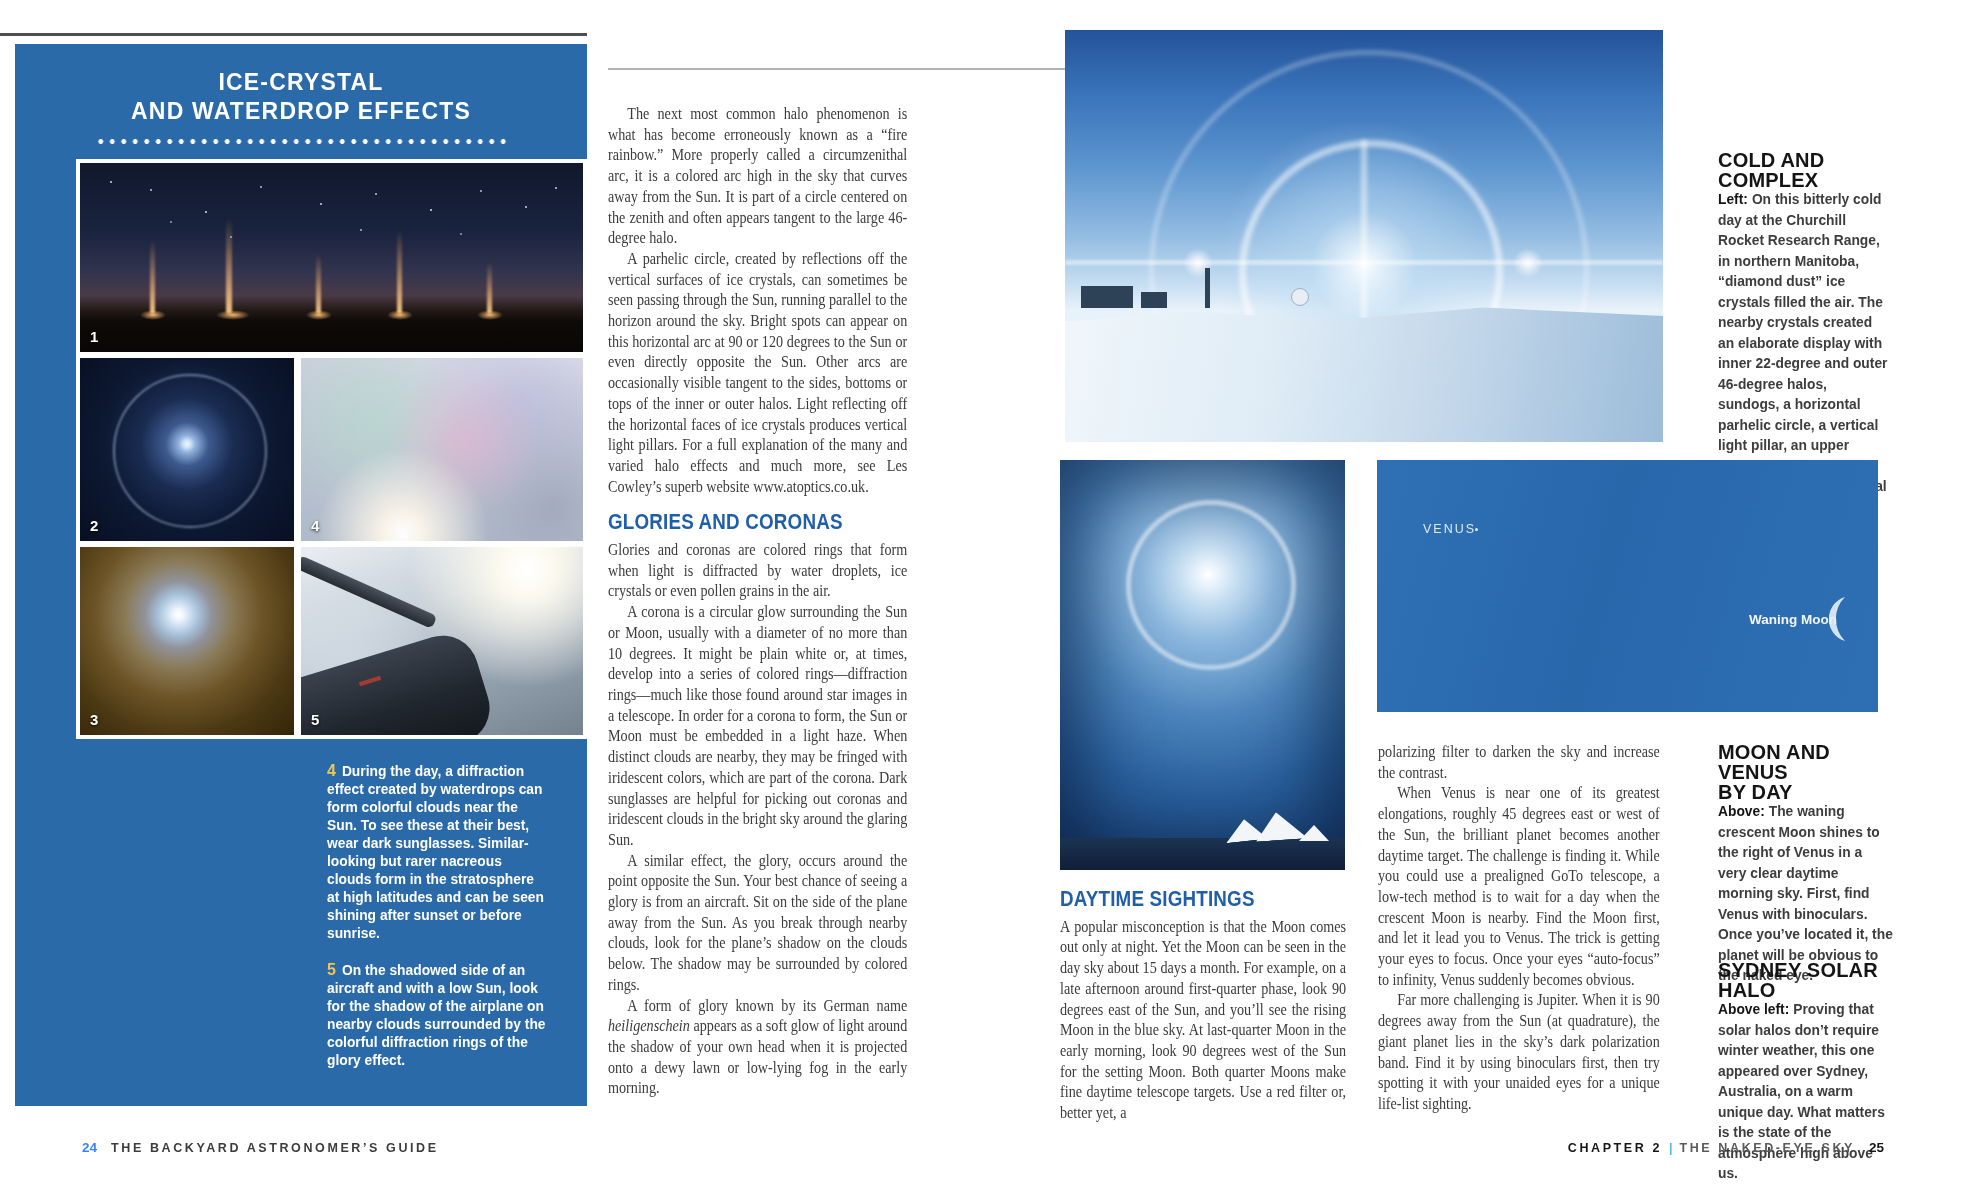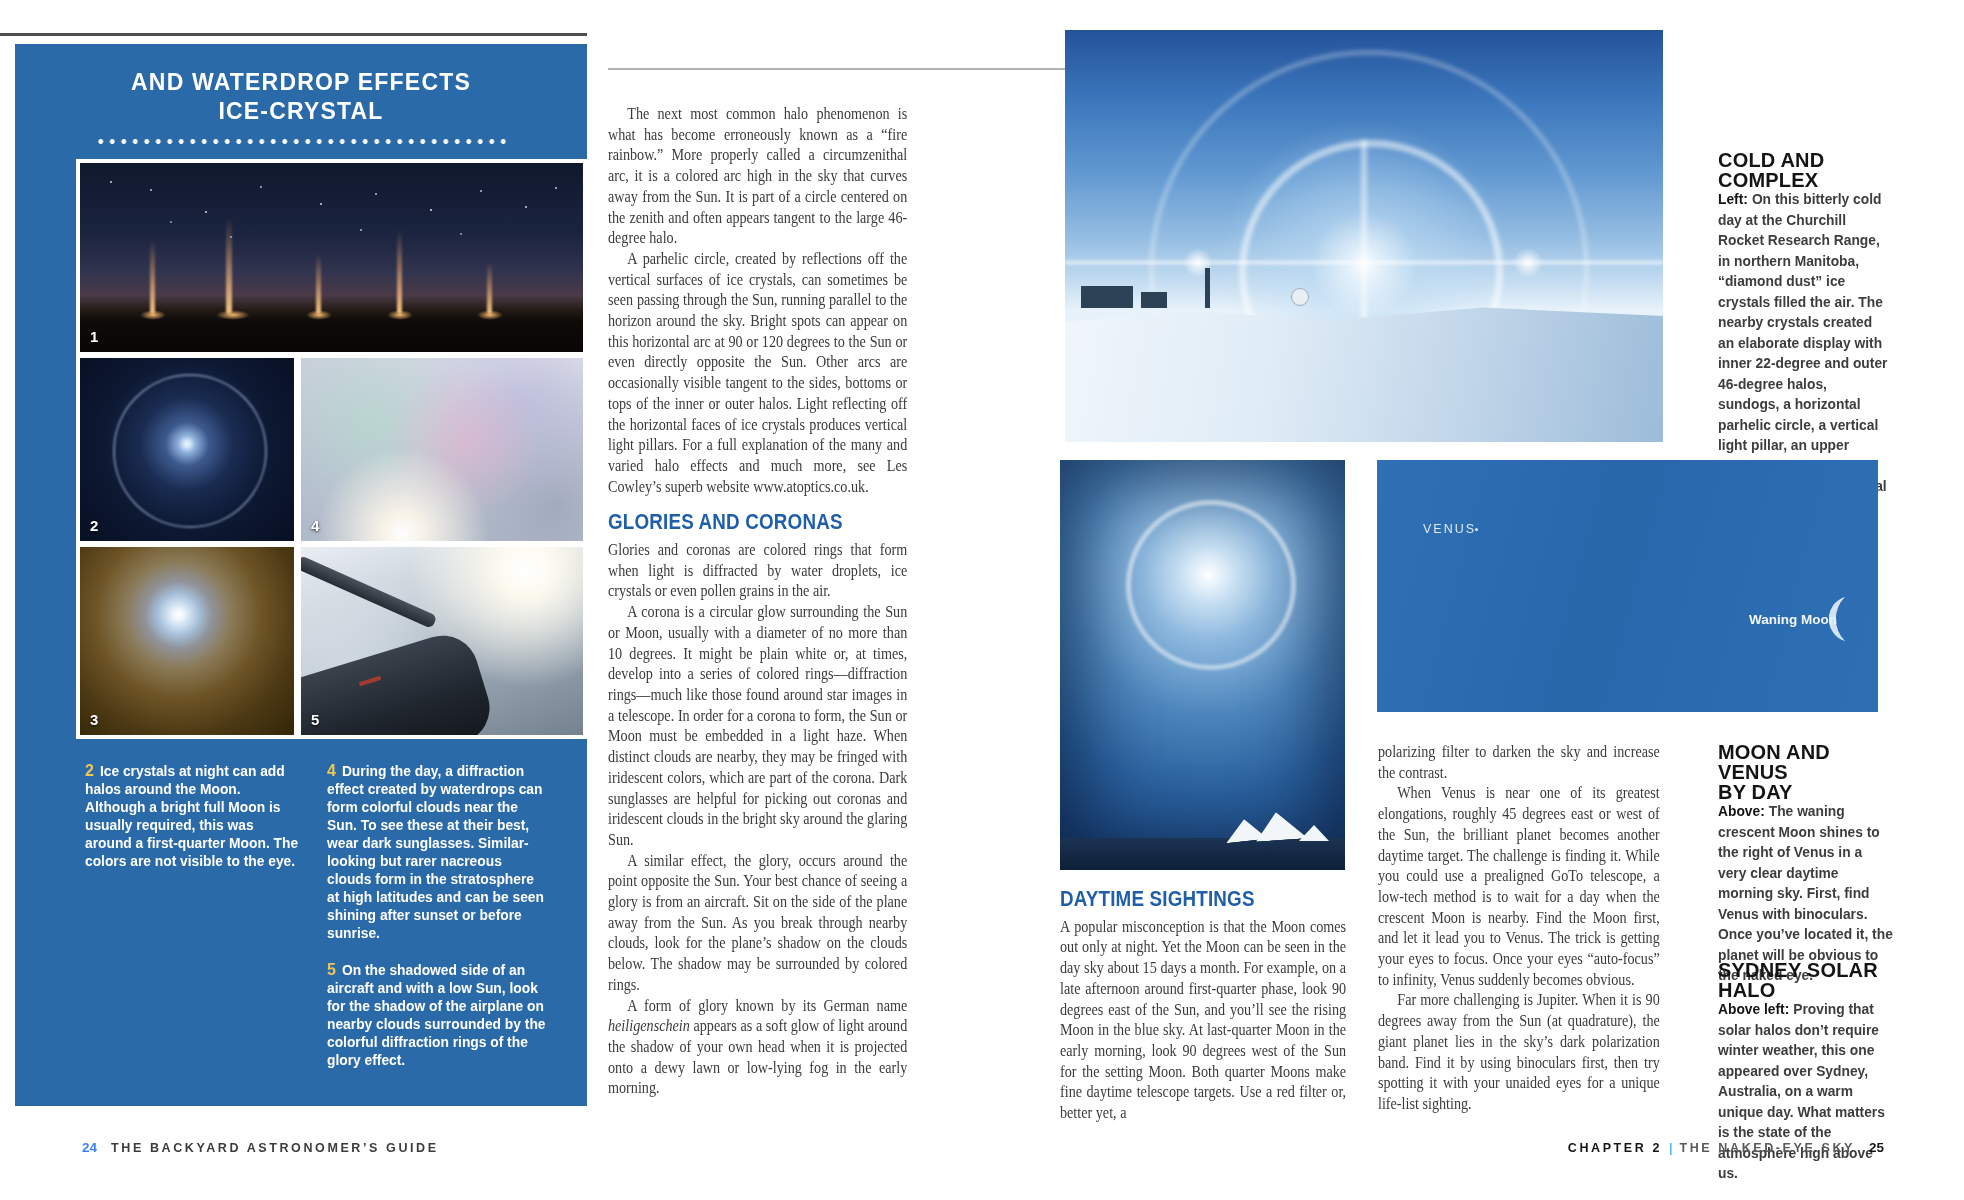--- a/index.html
+++ b/index.html
@@ -147,22 +147,22 @@
   .sect{color:#5a5a5a;}
 </style>
 </head>
 <body>
 
 <div class="abs rule-left"></div>
 <div class="abs rule-mid"></div>
 
 <div class="abs panel">
   <div class="abs panel-title">
+    <span>ICE-CRYSTAL</span>
     <span>AND WATERDROP EFFECTS</span>
-    <span>ICE-CRYSTAL</span>
   </div>
   <div class="abs dotline"></div>
 
   <div class="ph ph1">
     <i class="stars"></i>
     <i class="pl" style="left:14%;height:74px;"></i>
     <i class="pl" style="left:29%;height:96px;width:6px;"></i>
     <i class="pl" style="left:47%;height:60px;"></i>
     <i class="pl" style="left:63%;height:84px;"></i>
     <i class="pl" style="left:81%;height:52px;"></i>
@@ -188,23 +188,20 @@
   </div>
 
   <div class="ph ph5">
     <i class="strut"></i>
     <i class="engine"></i>
     <i class="redmark"></i>
     <span class="phnum">5</span>
   </div>
 
   <div class="abs capcol capcol1">
-    <div class="cap-item">
-      <span class="cap-num">2</span><span>Ice crystals at night can add halos around the Moon. Although a bright full Moon is usually required, this was around a first-quarter Moon. The colors are not visible to the eye.</span>
-    </div>
   </div>
   <div class="abs capcol capcol2">
     <div class="cap-item">
       <span class="cap-num">4</span><span>During the day, a diffraction effect created by waterdrops can form colorful clouds near the Sun. To see these at their best, wear dark sunglasses. Similar-looking but rarer nacreous clouds form in the stratosphere at high latitudes and can be seen shining after sunset or before sunrise.</span>
     </div>
     <div class="cap-item">
       <span class="cap-num">5</span><span>On the shadowed side of an aircraft and with a low Sun, look for the shadow of the airplane on nearby clouds surrounded by the colorful diffraction rings of the glory effect.</span>
     </div>
   </div>
 </div>

